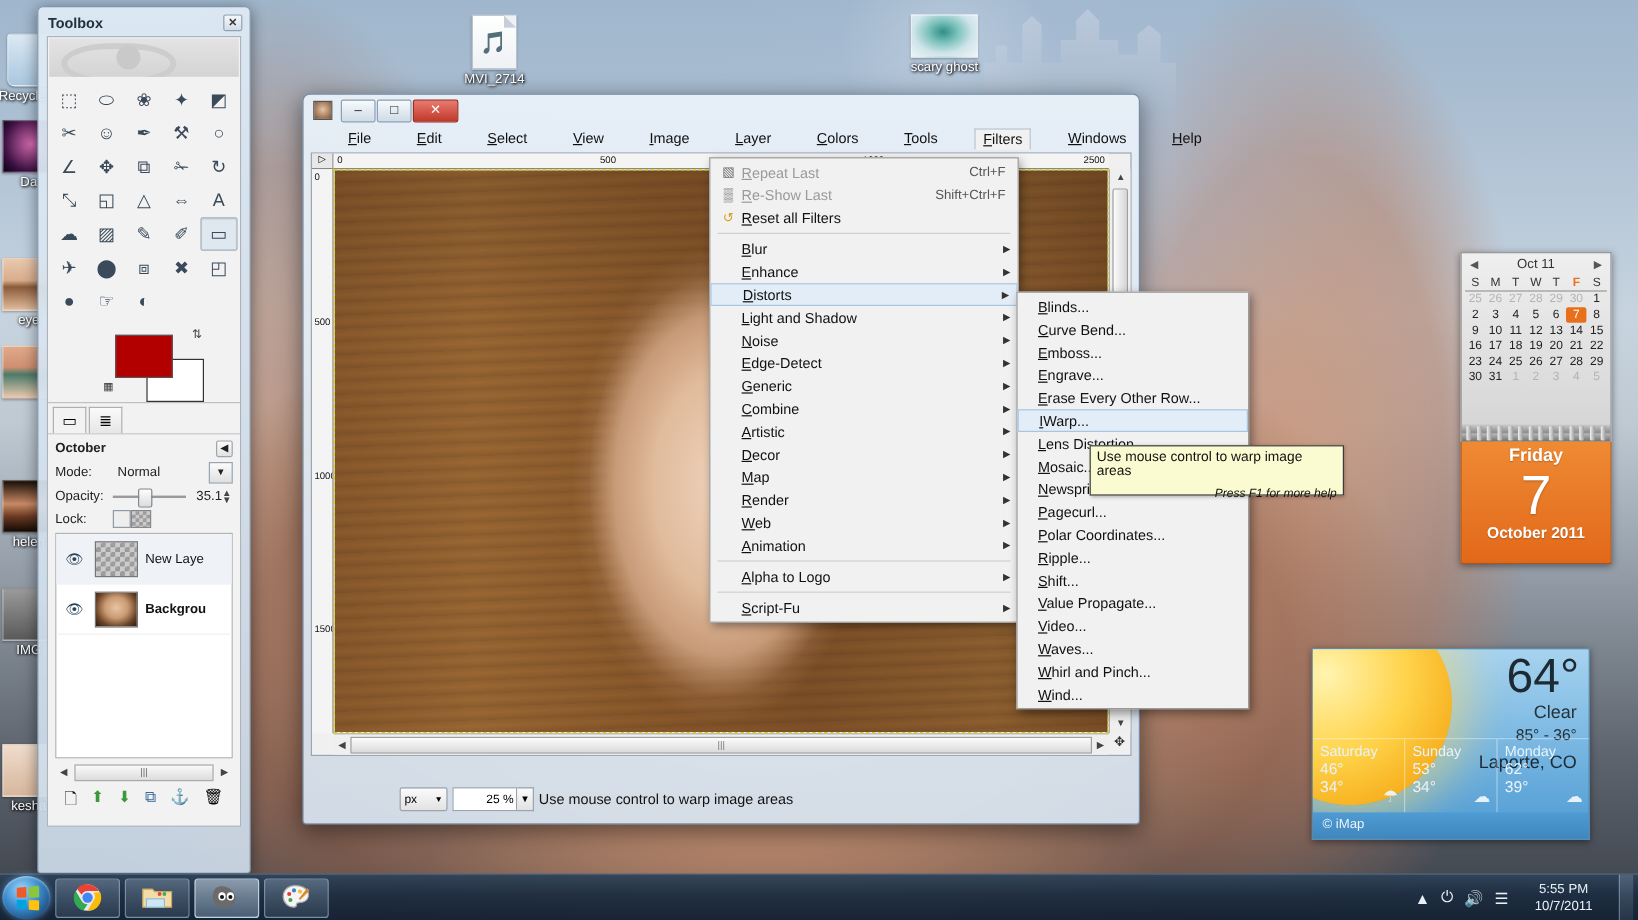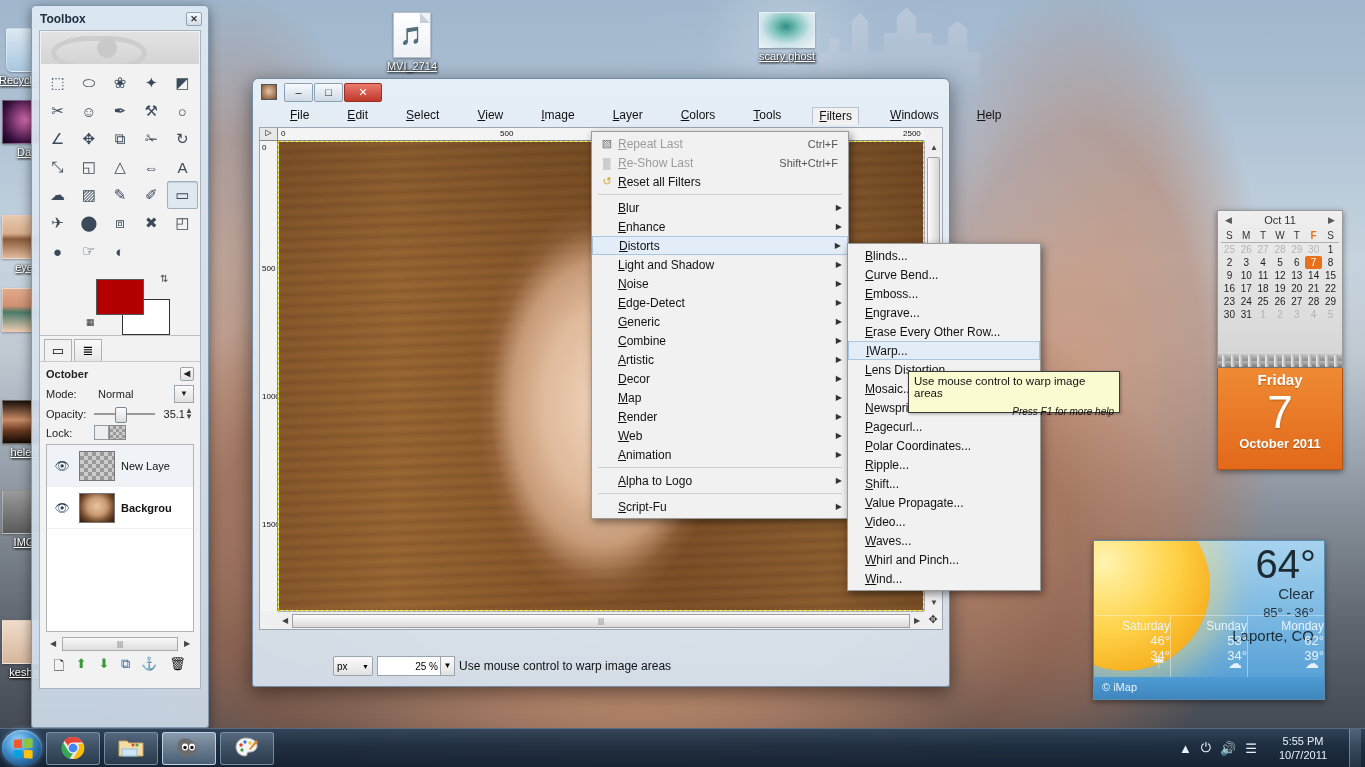--- a/index.html
+++ b/index.html
@@ -47,21 +47,20 @@
   .dicon { position: absolute; width: 84px; text-align: center; cursor: default; }
   .dicon .thumb {
     width: 44px; height: 44px; margin: 0 auto 2px auto;
     background: #ddd; border: 1px solid rgba(255,255,255,0.35);
     box-shadow: 0 1px 2px rgba(0,0,0,0.3);
   }
   .dicon .lbl {
     color: #fff; font-size: 11px; line-height: 13px;
     text-shadow: 0 0 3px rgba(0,0,0,0.95), 1px 1px 2px rgba(0,0,0,0.9);
     word-wrap: break-word;
-    text-decoration: underline;
   }
   .fileicon {
     width: 38px; height: 46px; margin: 0 auto 2px auto; position: relative;
     background: linear-gradient(to bottom,#ffffff,#eef1f5);
     border: 1px solid #b9c2cc;
     box-shadow: 0 1px 2px rgba(0,0,0,0.35);
   }
   .fileicon::before {
     content:""; position:absolute; right:0; top:0;
     border-width: 0 10px 10px 0; border-style: solid;
@@ -115,22 +114,22 @@
     position:absolute; left:-54px; top:-40px; width:170px; height:170px; border-radius:50%;
     background: radial-gradient(circle at 38% 36%, #fff4b0 0%, #ffd34a 45%, #f6ae1c 78%, #e89a12 100%);
     box-shadow: 0 0 32px 18px rgba(255,220,110,0.45);
   }
   .w-temp { position:absolute; right:8px; top:2px; font-size:40px; color:#1d2a33; line-height:42px; }
   .w-cond { position:absolute; right:10px; top:44px; font-size:15px; color:#24323c; }
   .w-hilo { position:absolute; right:10px; top:64px; font-size:13px; color:#24323c; }
   .w-loc  { position:absolute; right:10px; top:86px; font-size:15px; color:#1d2a33; }
   .w-days { position:absolute; left:0; right:0; bottom:22px; height:62px;
     display:flex; border-top:1px solid rgba(255,255,255,0.35); }
-  .w-day { flex:1; padding:3px 0; color:#e8f3fb; position:relative;
-    border-right:1px solid rgba(255,255,255,0.4);text-align:right; }
+  .w-day { flex:1; padding:3px 6px; color:#e8f3fb; position:relative;
+    border-right:1px solid rgba(255,255,255,0.4); }
   .w-day:last-child { border-right:none; }
   .w-day .dn { font-size: 12px; }
   .w-day .hi { font-size: 13px; }
   .w-day .lo { font-size: 13px; }
   .w-day .wx { position:absolute; right:5px; bottom:6px; font-size:14px; color:#eef6fc; opacity:0.95;}
   .w-foot { position:absolute; left:0; right:0; bottom:0; height:22px;
     background: linear-gradient(to bottom,#4f9bd3,#3f86be);
     color:#eaf4fb; font-size:11px; padding:4px 8px; }
 
   
@@ -298,21 +297,21 @@
     background:linear-gradient(to bottom,#fcfcfc,#dadada); text-align:center;
     font-size:8px; color:#777; line-height:12px; cursor:pointer;}
   .navbtn { position:absolute; right:0; bottom:0; width:18px; height:18px;
     font-size:11px; text-align:center; line-height:17px; color:#333; cursor:pointer;}
   .gw-status { position:absolute; left:6px; right:6px; bottom:8px; height:24px;
     display:flex; align-items:center; gap:4px; padding-left:74px; }
   .unit-sel { width:40px; height:20px; border:1px solid #9aa5b0; border-radius:2px;
     background:linear-gradient(to bottom,#fbfbfb,#e2e2e2); font-size:10px;
     padding:0 3px; display:flex; align-items:center; justify-content:space-between;
     cursor:pointer;}
-  .zoom-box { width:64px; height:20px; border:1px solid #9aa5b0; background:#fff;
+  .zoom-box { width:54px; height:20px; border:1px solid #9aa5b0; background:#fff;
     font-size:10px; display:flex; align-items:center; justify-content:flex-end;
     padding-right:2px; cursor:pointer;}
   .zoom-caret { width:14px; height:20px; border:1px solid #9aa5b0; border-left:none;
     background:linear-gradient(to bottom,#fbfbfb,#e2e2e2); font-size:8px;
     text-align:center; line-height:18px; cursor:pointer;}
   .status-text { font-size:12px; color:#111; }
 
   
   #filters-menu {
     position:absolute; left:591px; top:131px; width:258px;

